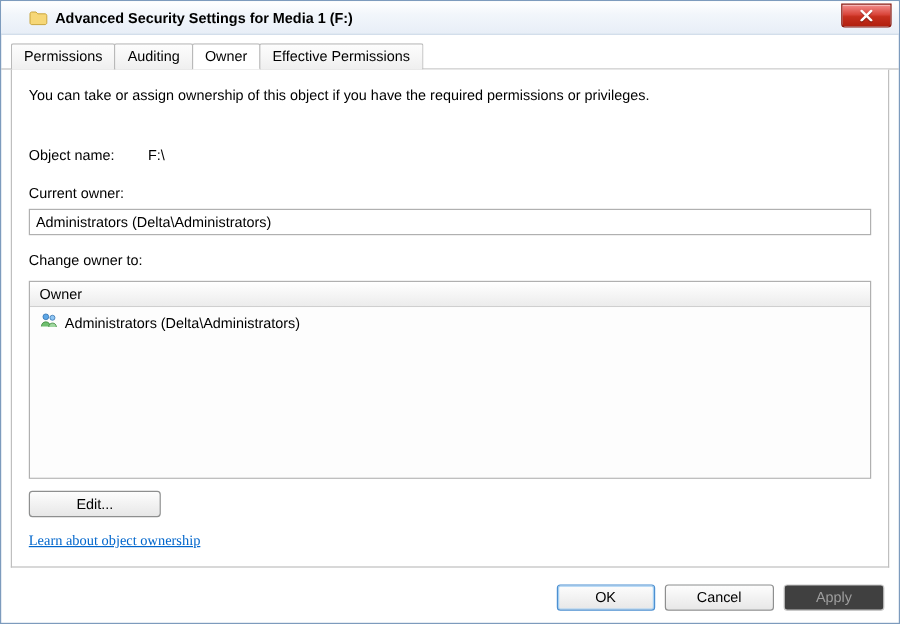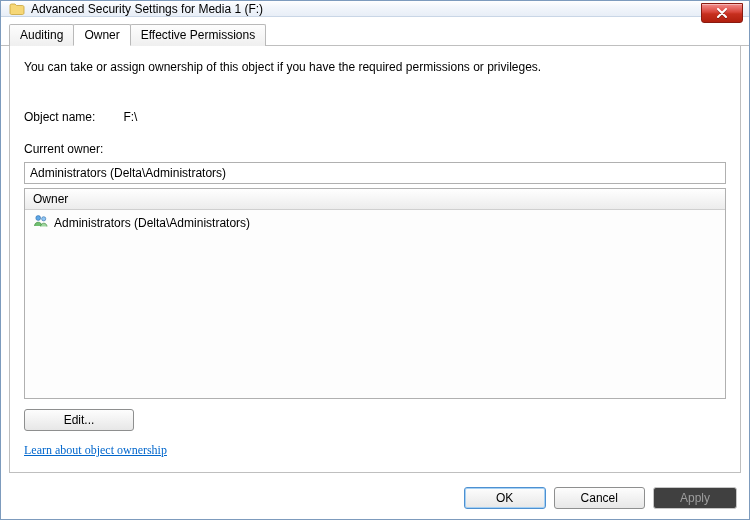--- a/index.html
+++ b/index.html
@@ -14,27 +14,28 @@
   }
   .window {
     width: 750px;
     height: 520px;
     border: 1px solid #7d9bbd;
     display: flex;
     flex-direction: column;
     background: #fff;
   }
   .titlebar {
-    height: 16px;
+    height: 28px;
     background: linear-gradient(to bottom, #ffffff 0%, #f2f6fb 40%, #e8eef7 100%);
     display: flex;
     align-items: center;
-    padding: 0 0 0 8px;
+    padding: 0 0 0 23px;
     border-bottom: 1px solid #c9d6e6;
     position: relative;
+    font-weight: bold;
   }
   .titlebar .icon { width:16px; height:16px; margin-right:6px; display:flex; align-items:center; justify-content:center; }
   .titlebar .title { color:#000; }
   .close-btn {
     position:absolute; right:6px; top:2px;
     width:42px; height:20px;
     background: linear-gradient(to bottom, #f28d8c 0%, #d9453a 45%, #c62f1e 55%, #b11f0e 100%);
     border:1px solid #8a1a10;
     border-radius: 0 0 3px 3px;
     display:flex; align-items:center; justify-content:center;
@@ -162,37 +163,39 @@
     </span>
     <span class="title">Advanced Security Settings for Media 1 (F:)</span>
     <div class="close-btn">
       <svg width="12" height="10" viewBox="0 0 12 10">
         <path d="M2 1 L10 9 M10 1 L2 9" stroke="#fff" stroke-width="2" stroke-linecap="round"></path>
       </svg>
     </div>
   </div>
 
   <div class="tabstrip">
+    <div class="tab">Permissions</div>
     <div class="tab">Auditing</div>
     <div class="tab active">Owner</div>
     <div class="tab">Effective Permissions</div>
   </div>
 
   <div class="tabpanel">
 
     <div class="row">You can take or assign ownership of this object if you have the required permissions or privileges.</div>
 
     <div class="objname-row">
       <span class="label">Object name:</span>
       <span>F:\</span>
     </div>
 
     <div class="row label">Current owner:</div>
     <input class="owner-field" type="text" readonly="" value="Administrators (Delta\Administrators)" style="">
 
+    <div class="row label" style="margin-top:14px;">Change owner to:</div>
 
     <div class="owner-list">
       <div class="owner-list-header">Owner</div>
       <div class="owner-list-body">
         <div class="owner-list-item">
           <span>
             <svg width="16" height="16" viewBox="0 0 16 16">
               <circle cx="5.2" cy="5" r="2.4" fill="#5ea7e6" stroke="#2b6aa8" stroke-width=".6"></circle>
               <path d="M1.5 13c0-2.3 1.7-3.8 3.7-3.8s3.7 1.5 3.7 3.8" fill="#6fbf6f" stroke="#2f7d2f" stroke-width=".6"></path>
               <circle cx="10.7" cy="5.8" r="2.1" fill="#8fc6f4" stroke="#2b6aa8" stroke-width=".6"></circle>

